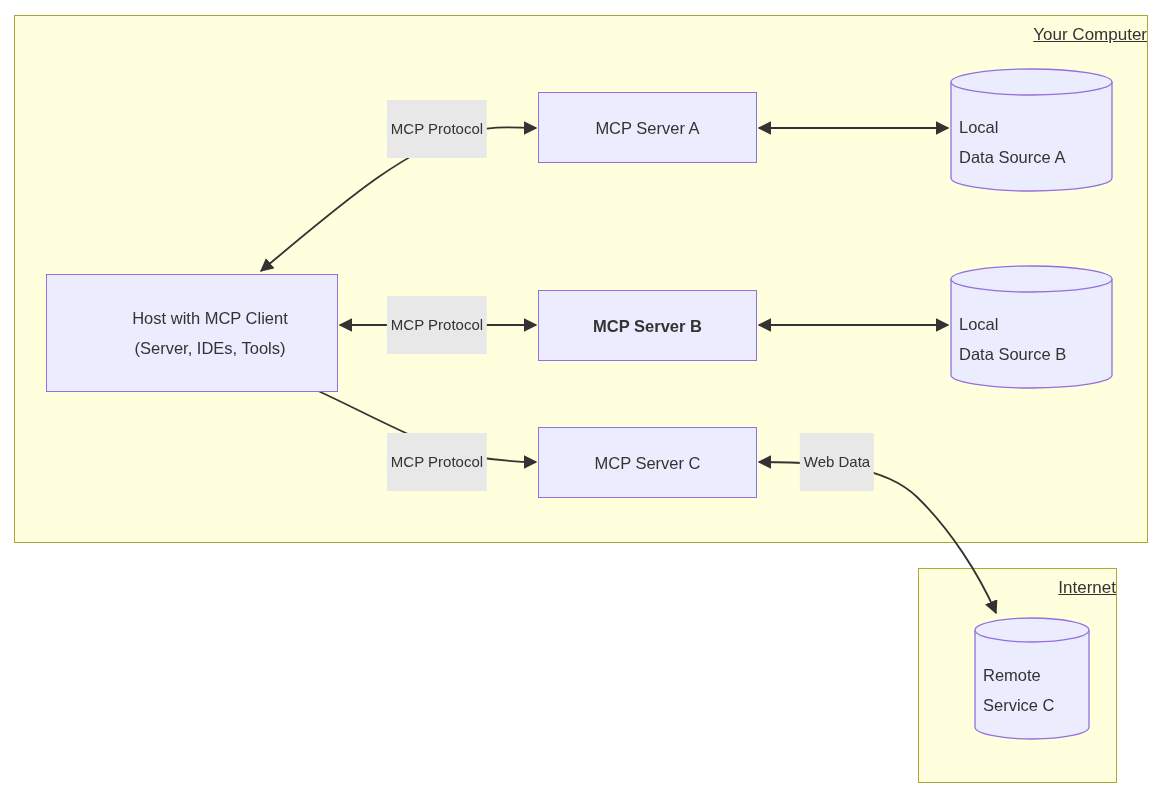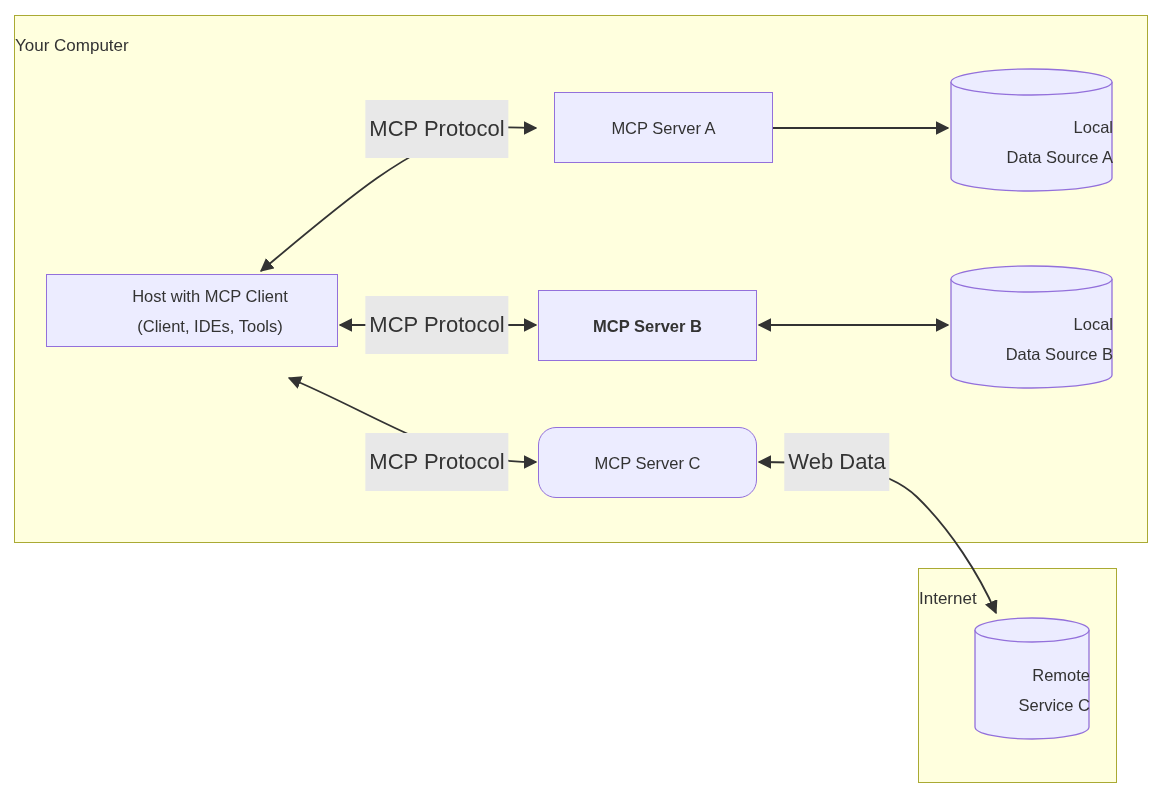--- a/index.html
+++ b/index.html
@@ -5,38 +5,38 @@
   html,body{margin:0;padding:0;background:#ffffff;}
   .canvas{
     position:relative;width:1162px;height:794px;
     font-family:"Liberation Sans",sans-serif;color:#333333;background:#ffffff;
     overflow:hidden;
   }
   .cluster{
     position:absolute;background:#ffffde;border:1px solid #aaaa33;box-sizing:border-box;
   }
   .cluster-title{
-    position:absolute;left:0;right:0;top:20px;text-align:left;
-    font-size:17px;color:#333333;
+    position:absolute;left:0;right:0;top:9px;text-align:right;
+    font-size:17px;color:#333333;text-decoration:underline;
   }
   .edges{position:absolute;left:0;top:0;width:1162px;height:794px;pointer-events:none;}
   .node{
     position:absolute;background:#ececff;border:1.5px solid #9370db;box-sizing:border-box;
     display:flex;flex-direction:column;align-items:center;justify-content:center;
     font-size:16.5px;line-height:30px;text-align:center;
   }
   .cyl{position:absolute;}
   .cyl svg{position:absolute;left:0;top:0;overflow:visible;}
   .cyl-label{
-    position:absolute;left:16px;right:0;text-align:right;
+    position:absolute;left:9px;right:0;text-align:left;
     font-size:16.5px;line-height:30px;color:#333333;
   }
   .edge-label{
     position:absolute;transform:translate(-50%,-50%);
-    background:#e8e8e8;padding:17px 4px;font-size:22px;line-height:24px;
+    background:#e8e8e8;padding:17px 4px;font-size:15px;line-height:24px;
     white-space:nowrap;color:#333333;
   }
 </style>
 </head>
 <body>
 
 <div class="canvas">
 
   <div class="cluster" style="left:14px;top:15px;width:1134px;height:528px;">
     <div class="cluster-title">Your Computer</div>
@@ -54,34 +54,34 @@
     <g fill="none" stroke="#333333" stroke-width="1.8">
       <path d="M261,271 C340,205 405,148 468,132 C495,125 515,128 536,128" marker-start="url(#arrow)" marker-end="url(#arrow)"></path>
       <path d="M340,325 L536,325" marker-start="url(#arrow)" marker-end="url(#arrow)"></path>
       <path d="M289,378 C350,403 420,446 470,456 C500,461 520,462 536,462" marker-start="url(#arrow)" marker-end="url(#arrow)"></path>
       <path d="M759,128 L948,128" marker-start="url(#arrow)" marker-end="url(#arrow)"></path>
       <path d="M759,325 L948,325" marker-start="url(#arrow)" marker-end="url(#arrow)"></path>
       <path d="M759,462 C830,462 885,466 917,497 C950,529 979,574 996,613" marker-start="url(#arrow)" marker-end="url(#arrow)"></path>
     </g>
   </svg>
 
-  <div class="node" style="left:46px;top:274px;width:292px;height:73px;padding-left:36px;">
+  <div class="node" style="left:46px;top:274px;width:292px;height:118px;padding-left:36px;">
     <div>Host with MCP Client</div>
-    <div>(Client, IDEs, Tools)</div>
+    <div>(Server, IDEs, Tools)</div>
   </div>
 
-  <div class="node" style="left:538px;top:92px;width:219px;height:71px;margin-left:16px;">
+  <div class="node" style="left:538px;top:92px;width:219px;height:71px;">
     <div>MCP Server A</div>
   </div>
 
   <div class="node" style="left:538px;top:290px;width:219px;height:71px;font-weight:bold;">
     <div>MCP Server B</div>
   </div>
 
-  <div class="node" style="left:538px;top:427px;width:219px;height:71px;border-radius:18px;">
+  <div class="node" style="left:538px;top:427px;width:219px;height:71px;">
     <div>MCP Server C</div>
   </div>
 
   <div class="cyl" style="left:950px;top:68px;width:163px;height:124px;">
     <svg width="163" height="124" viewBox="0 0 163 124">
       <path d="M1,14 L1,110 A80.5,13 0 0 0 162,110 L162,14" fill="#ececff" stroke="#9370db" stroke-width="1.3"></path>
       <ellipse cx="81.5" cy="14" rx="80.5" ry="13" fill="#ececff" stroke="#9370db" stroke-width="1.3"></ellipse>
     </svg>
     <div class="cyl-label" style="top:44px;">
       <div>Local</div>

